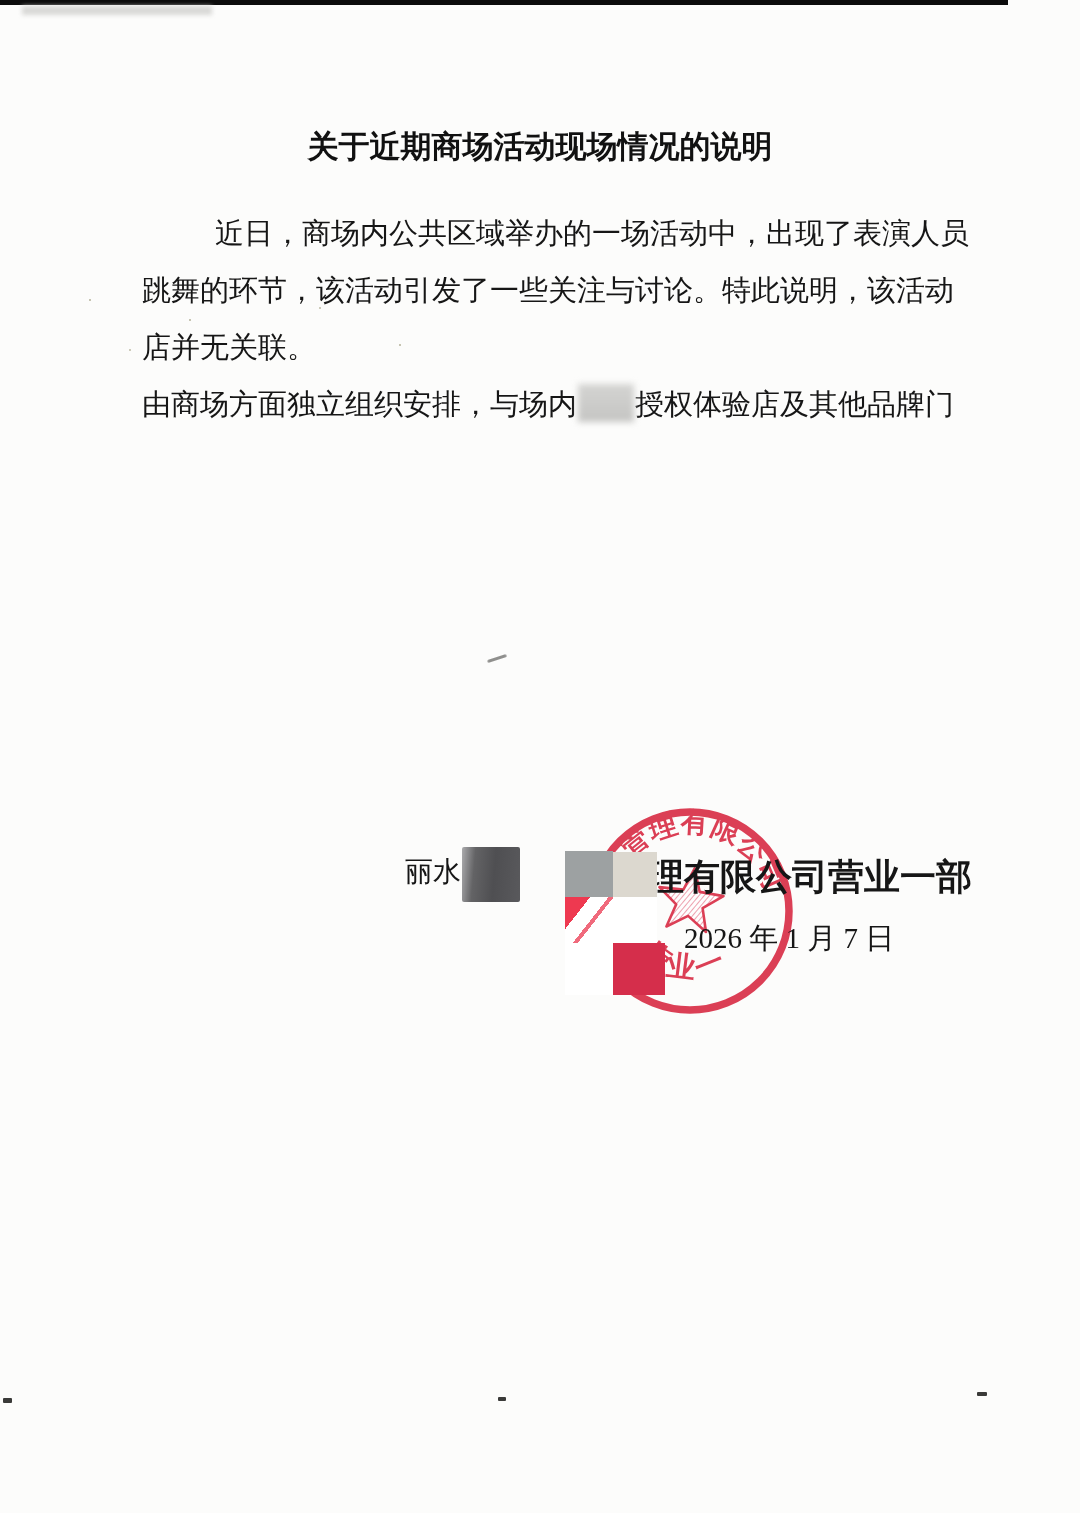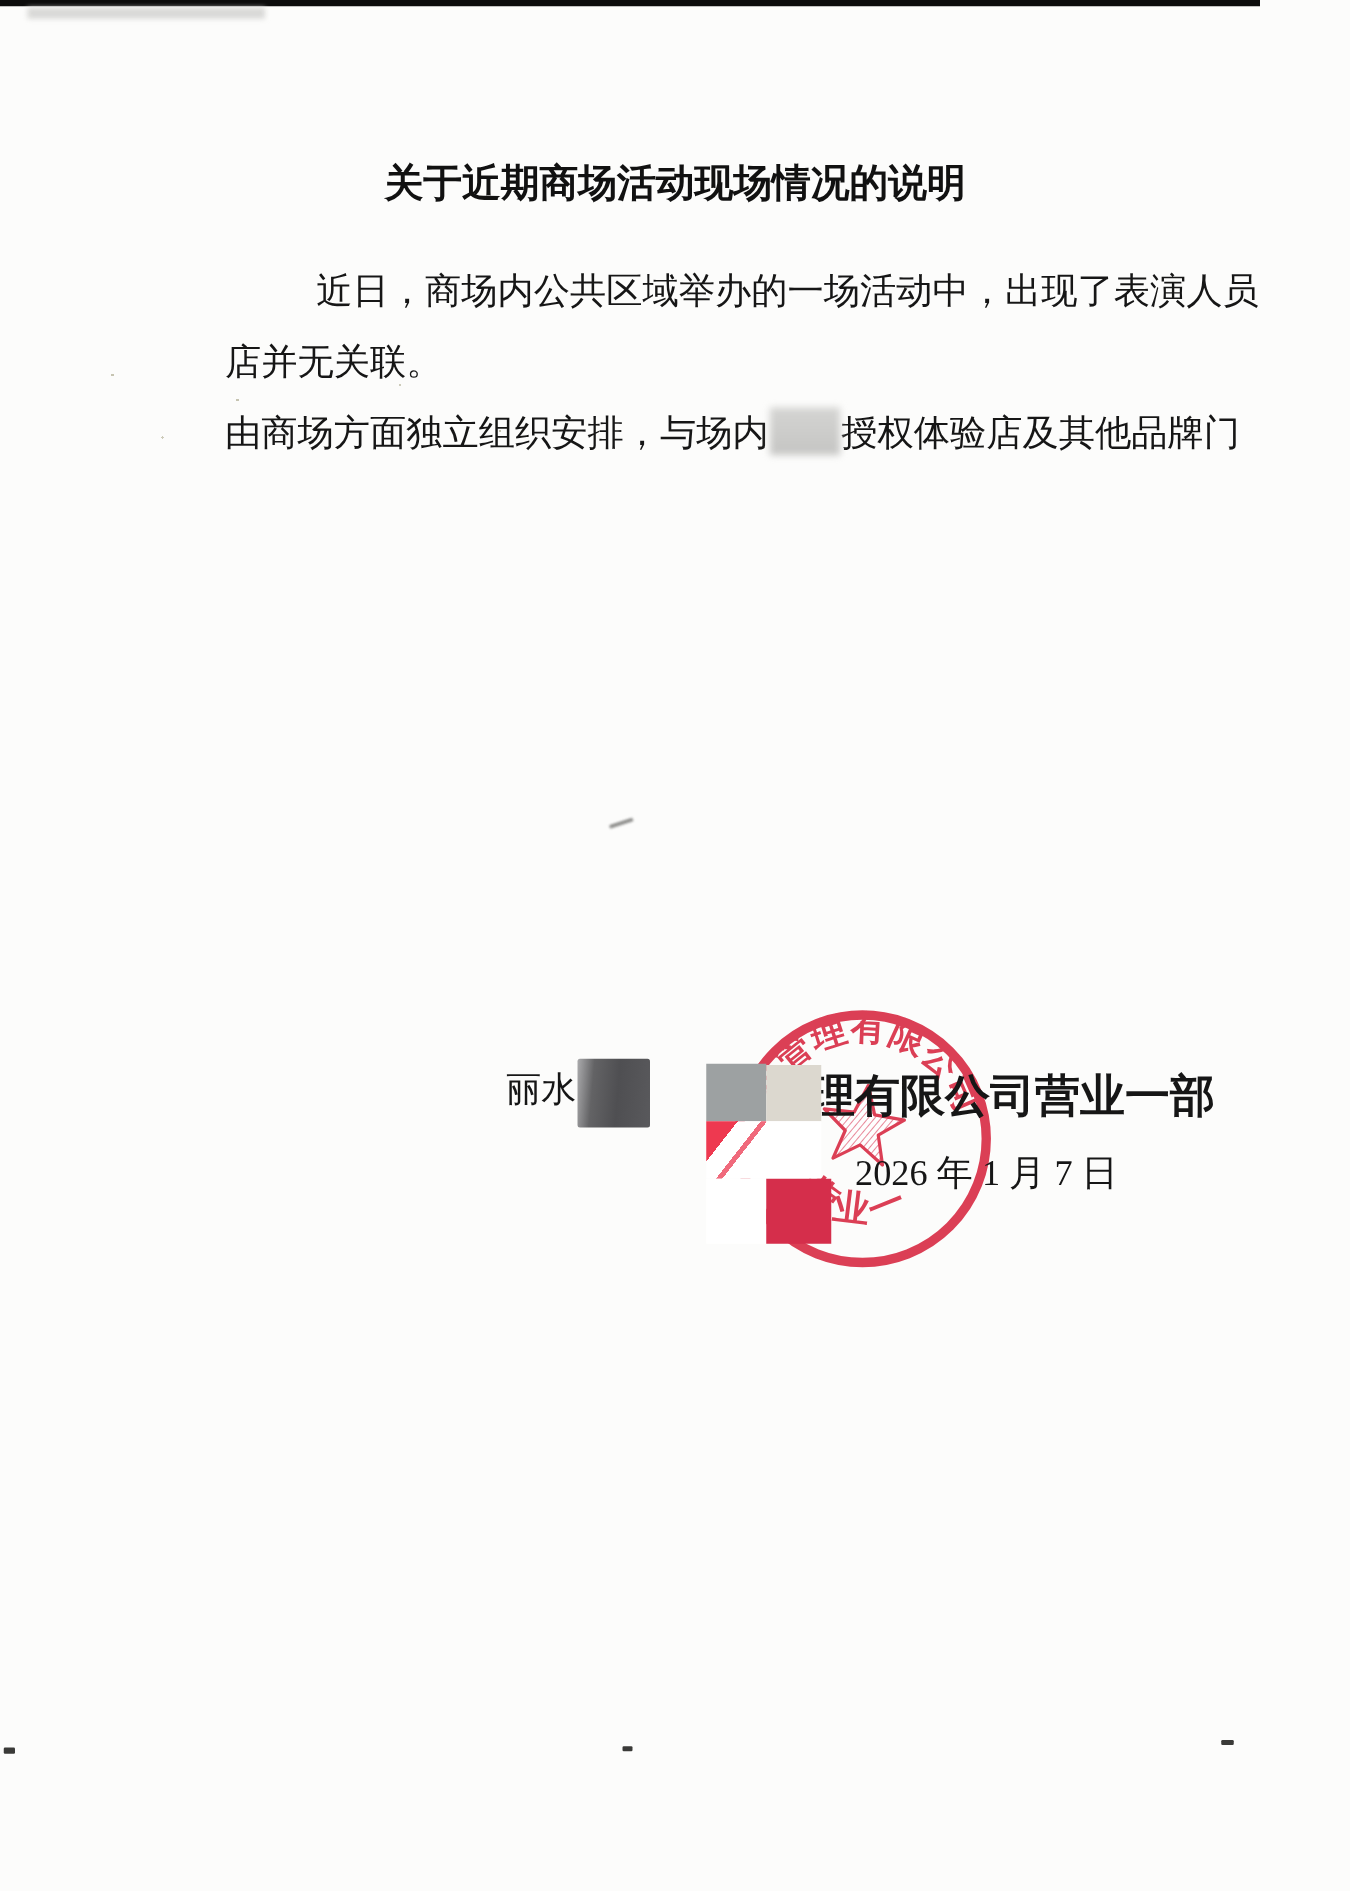--- a/index.html
+++ b/index.html
@@ -32,21 +32,21 @@
     background:#8f8f8d;transform:rotate(-18deg);border-radius:2px;filter:blur(.7px);}
 
   
   .doc-title{
     position:absolute;left:0;top:126px;width:1080px;
     text-align:center;font-size:31px;font-weight:700;letter-spacing:0;
     color:#111;
   }
   .body-text{
     position:absolute;left:142px;top:205px;width:830px;
-    font-size:29px;line-height:57px;color:#161616;margin-left:38px;
+    font-size:29px;line-height:57px;color:#161616;
   }
   .body-text .line{height:57px;white-space:nowrap;}
   .indent-2{padding-left:73px;}
   .indent-15{padding-left:43px;}
   .inline-redact{
     display:inline-block;width:56px;height:38px;vertical-align:-8px;
     background:linear-gradient(180deg,#d4d4d2,#c5c5c3);
     filter:blur(3px);margin:0 1px;
   }
 
@@ -81,20 +81,21 @@
   <div class="noise"></div>
   <div class="pen-mark"></div>
   <div class="speck speck1"></div>
   <div class="speck speck2"></div>
   <div class="speck speck3"></div>
 
   <div class="doc-title">关于近期商场活动现场情况的说明</div>
 
   <div class="body-text">
     <div class="line indent-2">近日，商场内公共区域举办的一场活动中，出现了表演人员</div>
+    <div class="line">跳舞的环节，该活动引发了一些关注与讨论。特此说明，该活动</div>
     <div class="line">店并无关联。</div>
     <div class="line"><span>由商场方面独立组织安排，与场内</span><span class="inline-redact"></span><span>授权体验店及其他品牌门</span></div>
   </div>
 
   <svg class="stamp" viewBox="0 0 216 214">
     <defs>
       <pattern id="hatch" width="4" height="4" patternUnits="userSpaceOnUse" patternTransform="rotate(40)">
         <rect width="4" height="4" fill="#ffffff"></rect>
         <line x1="0" y1="0" x2="0" y2="4" stroke="#e2637a" stroke-width="1.3"></line>
       </pattern>

